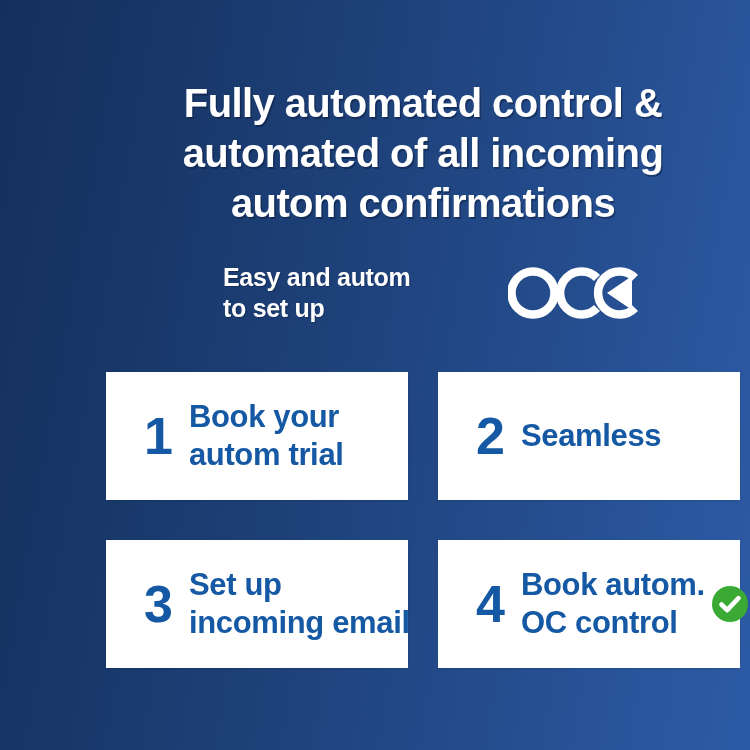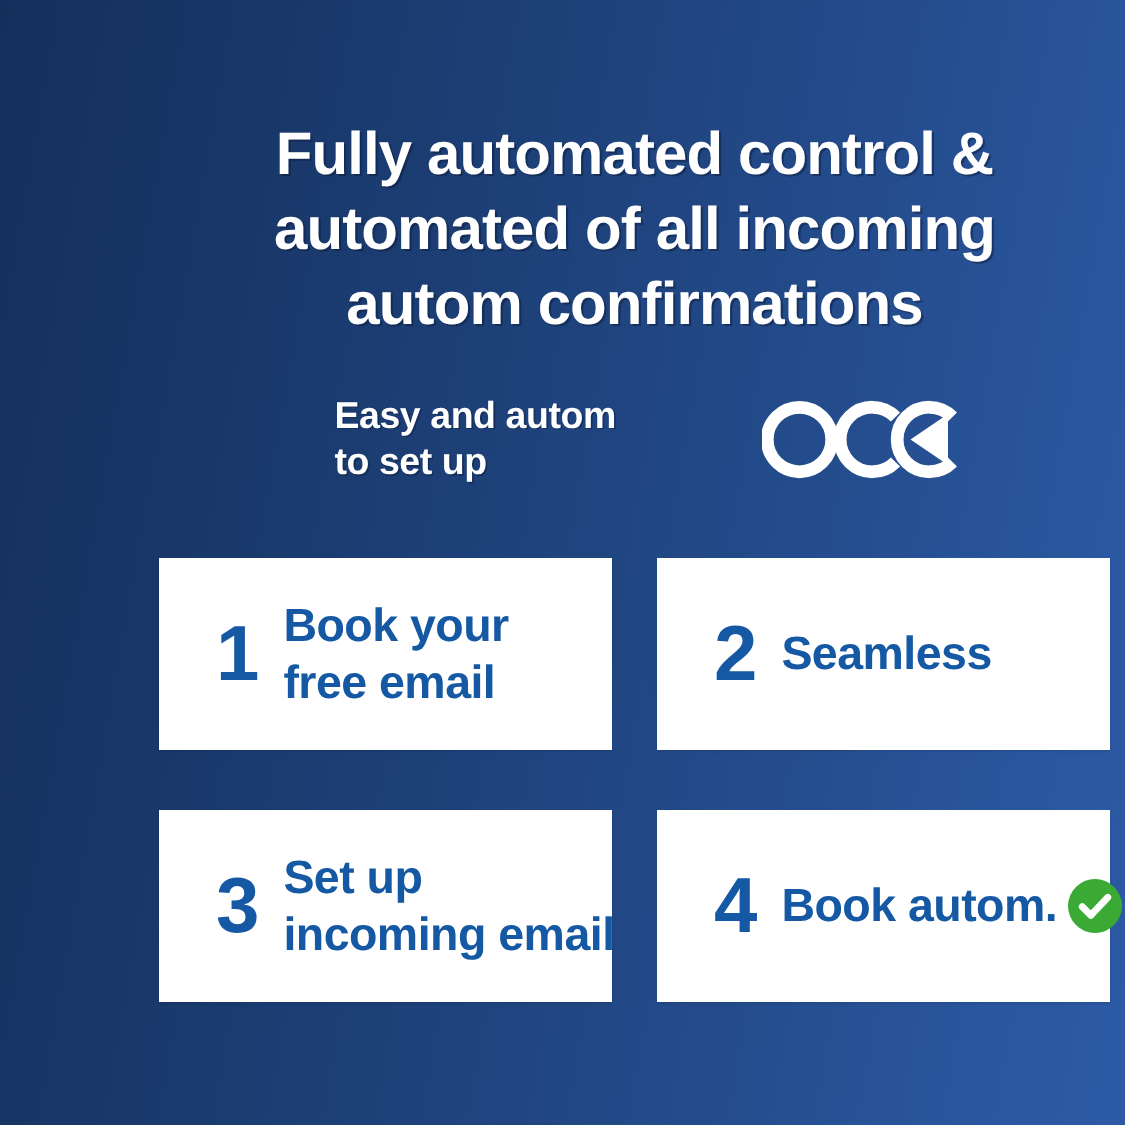--- a/index.html
+++ b/index.html
@@ -153,21 +153,21 @@
     </div>
 
   </div>
 
   <div class="cards">
 
     <div class="card">
       <span class="card-number">1</span>
       <span class="card-text">
         <span class="card-text-line">Book your</span>
-        <span class="card-text-line">free email</span>
+        <span class="card-text-line">autom trial</span>
       </span>
     </div>
 
     <div class="card">
       <span class="card-number">2</span>
       <span class="card-text">
         <span class="card-text-line">Seamless</span>
       </span>
     </div>
 
@@ -176,20 +176,21 @@
       <span class="card-text">
         <span class="card-text-line">Set up</span>
         <span class="card-text-line">incoming email</span>
       </span>
     </div>
 
     <div class="card">
       <span class="card-number">4</span>
       <span class="card-text">
         <span class="card-text-line">Book autom.</span>
+        <span class="card-text-line">OC control</span>
       </span>
       <span class="check-badge">
         <svg width="38" height="38" viewBox="0 0 38 38" aria-hidden="true">
           <circle cx="19" cy="19" r="18" fill="#3aaa35"></circle>
           <path d="M 10.5 19.5 L 16.2 25.2 L 27.5 13.2" fill="none" stroke="#ffffff" stroke-width="4.6" stroke-linecap="round" stroke-linejoin="round"></path>
         </svg>
       </span>
     </div>
 
   </div>

